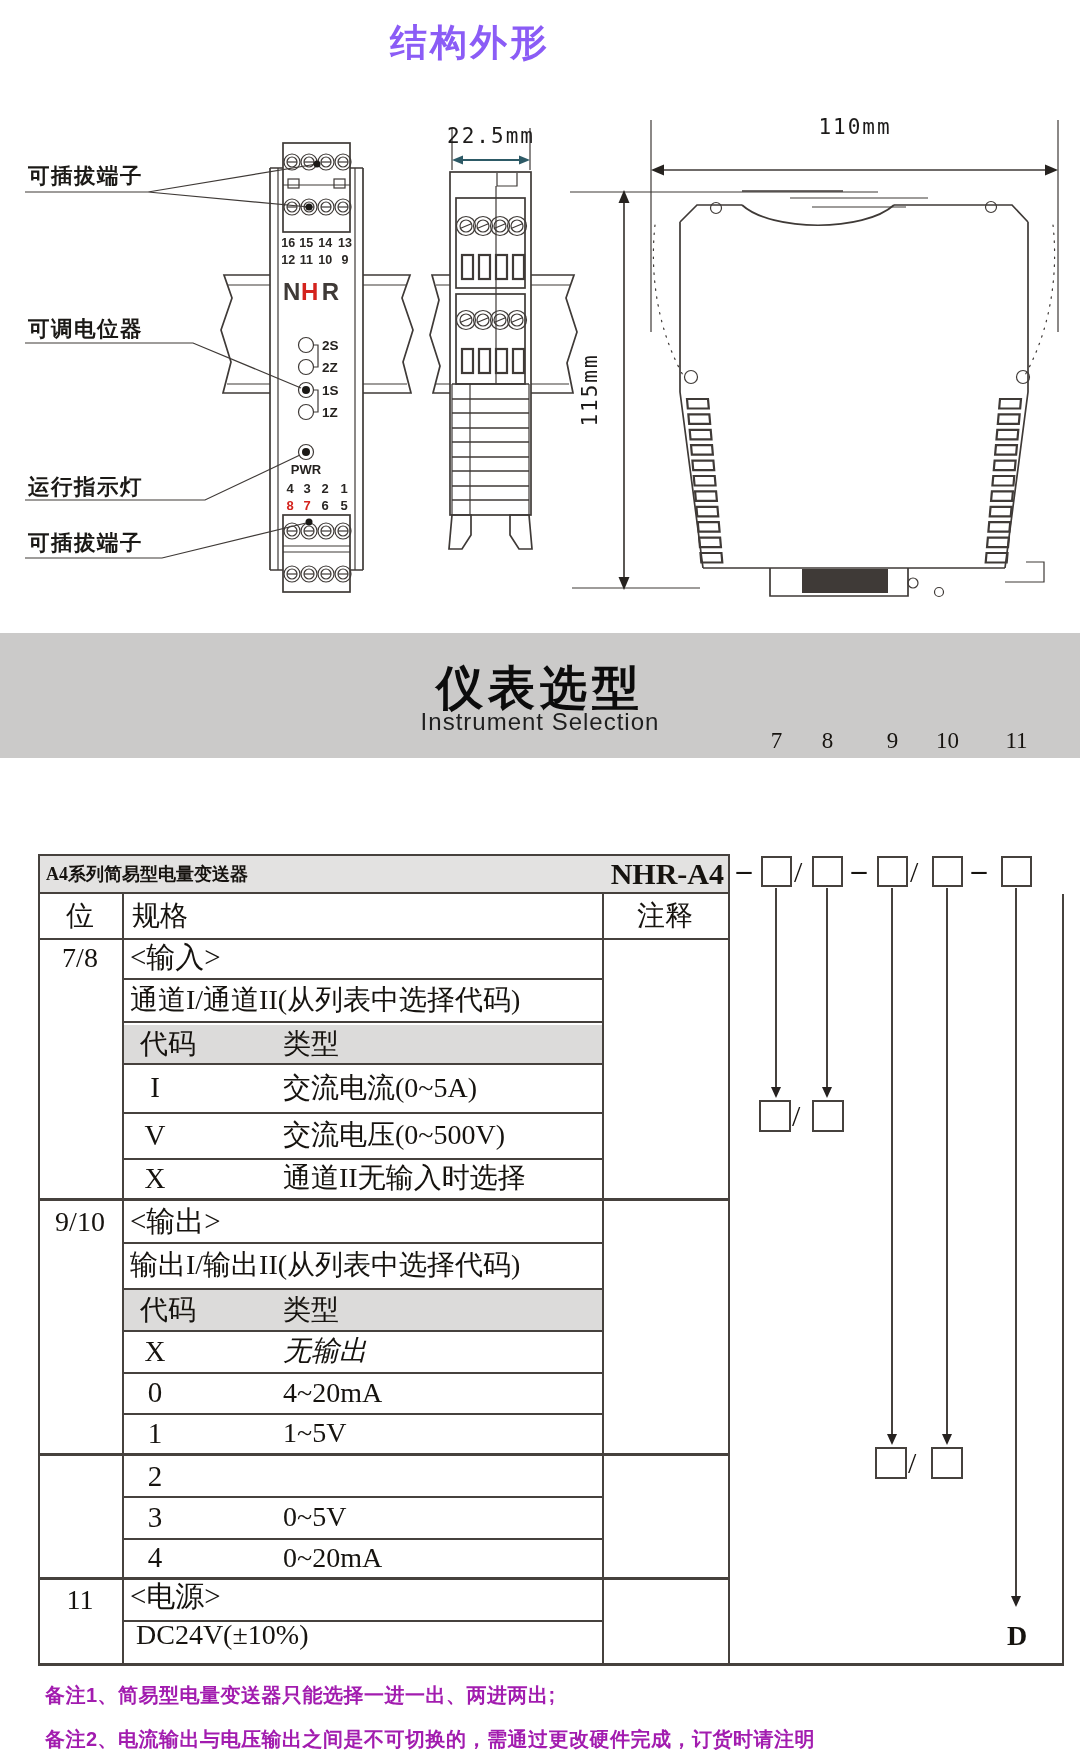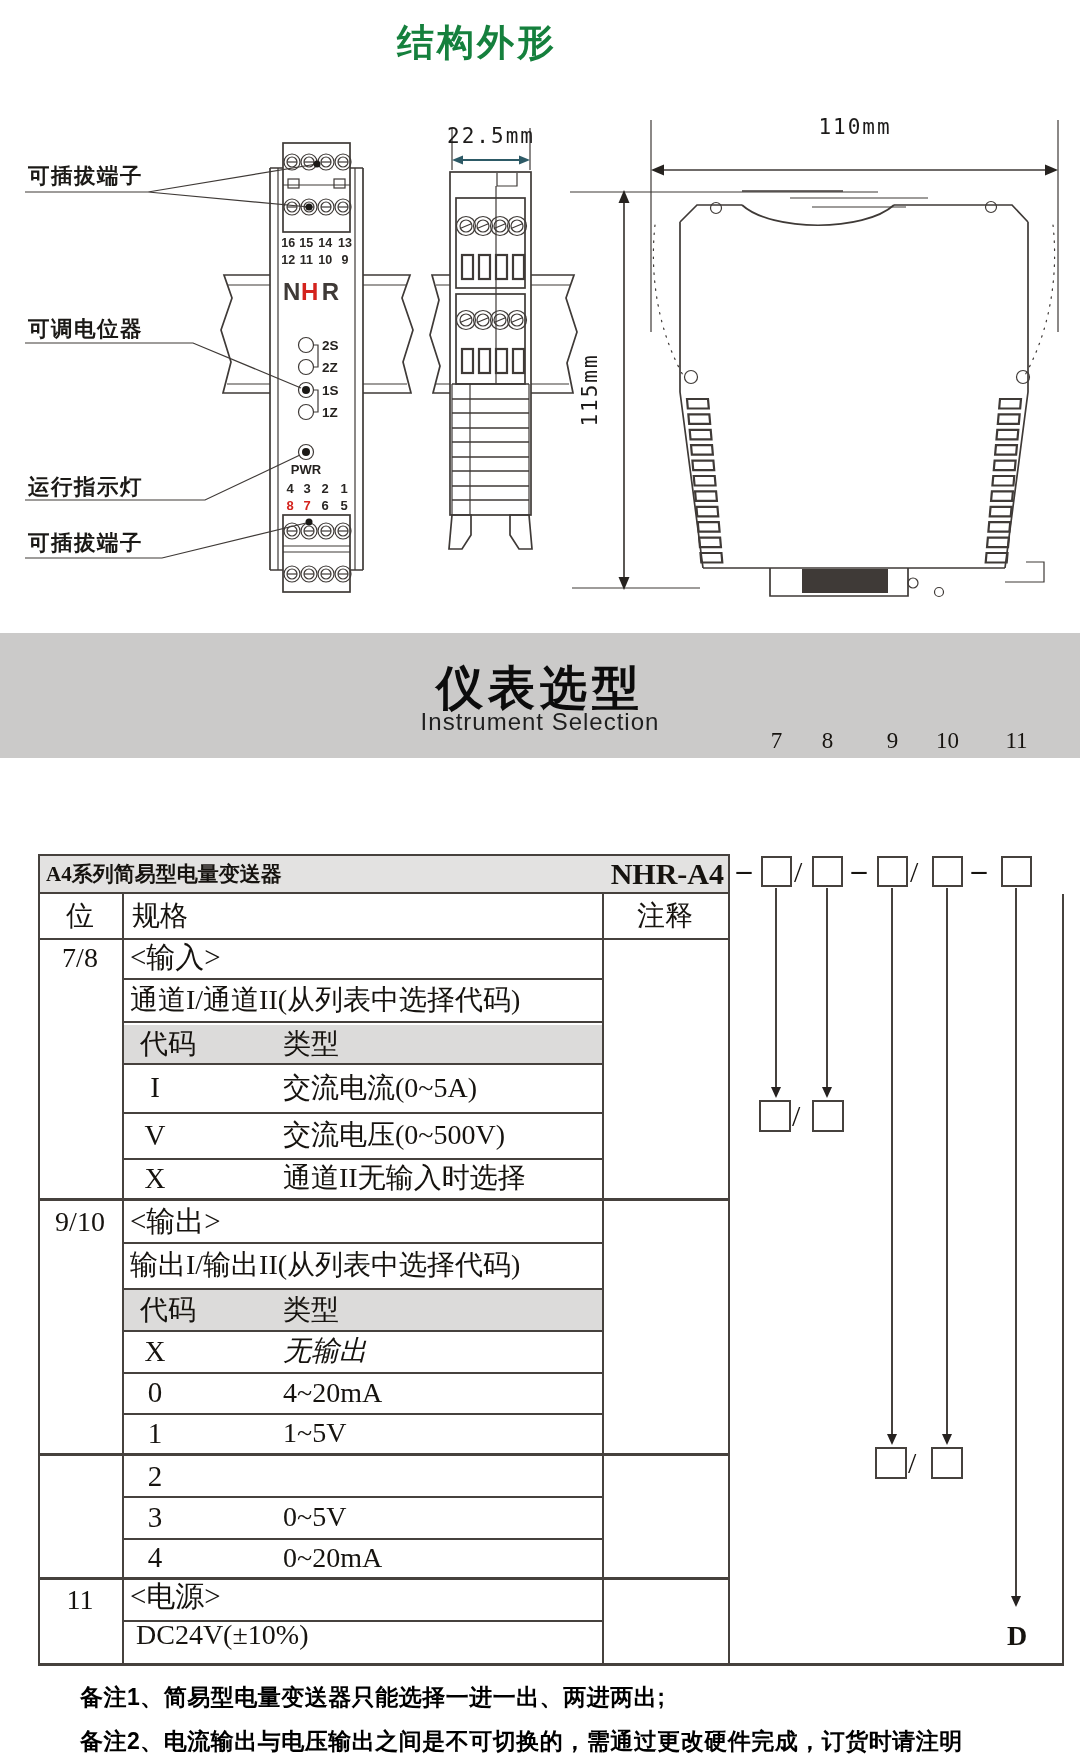--- a/index.html
+++ b/index.html
@@ -1,50 +1,50 @@
 <!DOCTYPE html>
 <html><head>
 <meta charset="utf-8">
 <style>
   html,body{margin:0;padding:0;background:#ffffff;}
   .page{position:relative;width:1080px;height:1754px;background:#fff;overflow:hidden;
         font-family:"Liberation Sans",sans-serif;color:#1b1916;}
   .abs{position:absolute;}
   
   .page-title{left:0;top:18px;width:940px;text-align:center;font-size:37px;font-weight:700;
-              letter-spacing:3px;color:#15803d;padding-left:7px;}
+              letter-spacing:3px;color:#8b5cf6;}
   .banner{left:0;top:633px;width:1080px;height:125px;background:#cbcac9;text-align:center;}
   .banner-title{left:0;top:645px;width:1080px;text-align:center;font-size:47px;font-weight:700;
                 letter-spacing:5px;color:#0c0c0c;margin-top:12px;}
   .banner-sub{left:0;top:708px;width:1080px;text-align:center;font-size:24px;font-weight:400;
               color:#1f1f1f;letter-spacing:1px;}
   
   .drawsvg{left:0;top:0;}
   .svgtxt{font-family:"Liberation Sans",sans-serif;}
   .mono{font-family:"DejaVu Sans Mono",monospace;letter-spacing:2px;}
   .ln{stroke:#3f3a37;stroke-width:1.7;fill:none;}
   .thin{stroke-width:1.2;}
   .thk{stroke-width:2.2;}
   
   .hline,.vline{background:#46413d;}
   .grayband{background:#dcdbda;}
   .hdrband{background:#e3e2e1;}
   .tserif{font-family:"Liberation Serif","DejaVu Serif",serif;color:#16130f;}
   .cell{display:flex;align-items:center;}
   .c-center{justify-content:center;text-align:center;}
-  .fs28{font-size:28px;} .fs27{font-size:21px;} .fs29{font-size:29px;}
+  .fs28{font-size:28px;} .fs27{font-size:18px;} .fs29{font-size:29px;}
   .digit{font-family:"Liberation Serif","DejaVu Serif",serif;font-size:23px;text-align:center;color:#16130f;}
   .selbox{border:2px solid #46413d;background:transparent;}
   .dash{font-family:"Liberation Serif","DejaVu Serif",serif;font-weight:700;font-size:30px;
         color:#16130f;text-align:center;}
   .slash{font-family:"Liberation Serif","DejaVu Serif",serif;font-size:30px;color:#16130f;}
   .dline{width:2px;background:#46413d;}
   .arr-down{width:0;height:0;border-left:5px solid transparent;border-right:5px solid transparent;
             border-top:11px solid #262220;}
-  .note{font-size:23px;font-weight:700;color:#000000;letter-spacing:0.5px;margin-left:35px;}
+  .note{font-size:20px;font-weight:700;color:#a21caf;letter-spacing:0.5px;}
 </style>
 </head>
 <body>
 
 <div class="page">
 
   <div class="abs page-title">结构外形</div>
 
   <svg class="abs drawsvg" width="1080" height="625" viewBox="0 0 1080 625">
     <defs>

